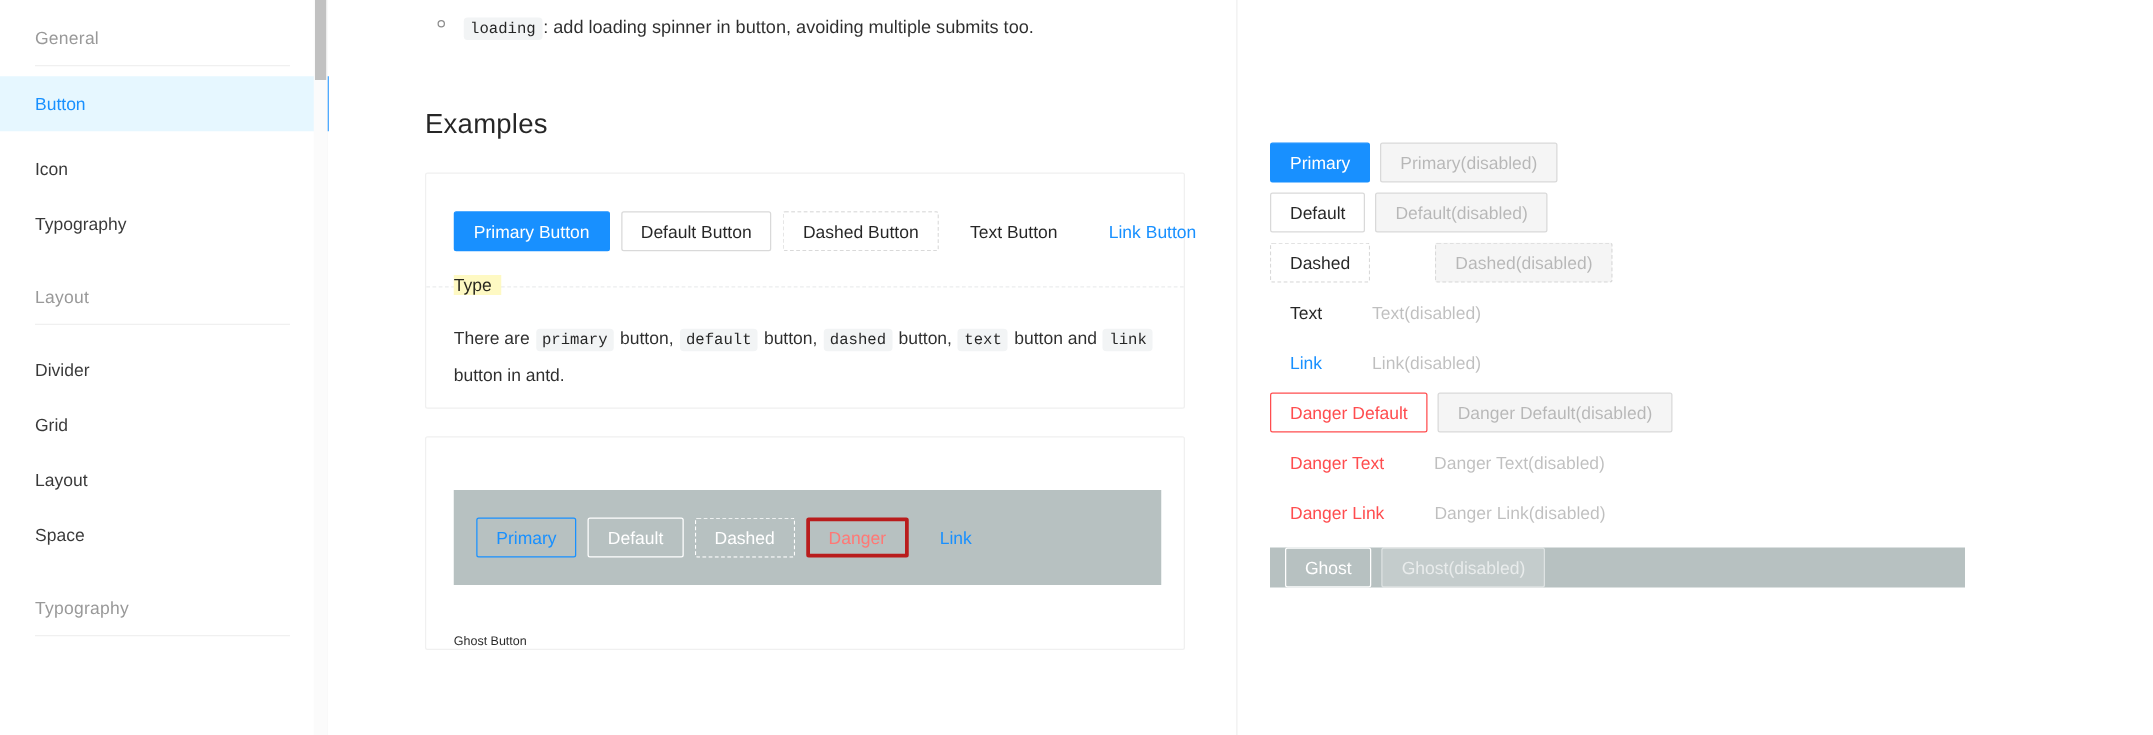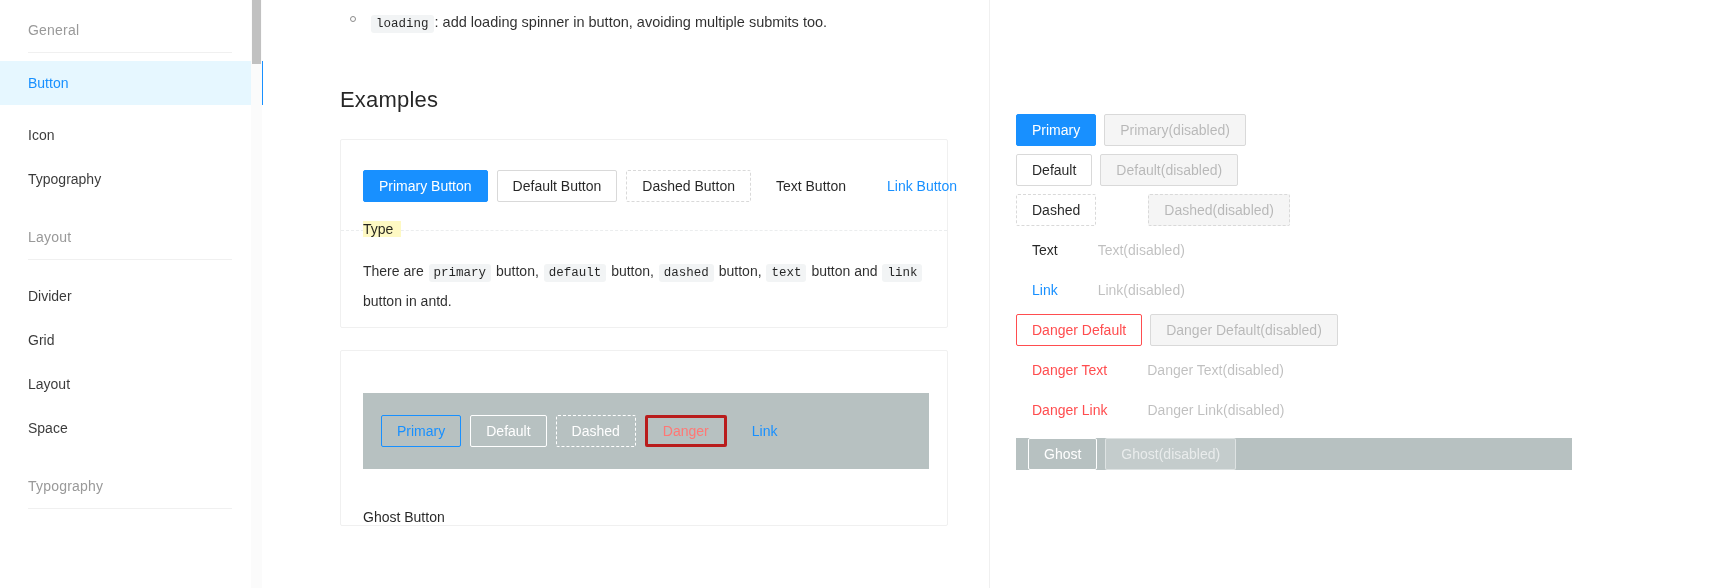--- a/index.html
+++ b/index.html
@@ -141,21 +141,21 @@
     display: flex; align-items: center; gap: 9px;
     width: 566px;
   }
   .btn-ghost-primary { background: transparent; border: 1px solid #1890ff; color: #1890ff; }
   .btn-ghost-default { background: transparent; border: 1px solid #fff; color: #fff; }
   .btn-ghost-dashed  { background: transparent; border: 1px dashed #fff; color: #fff; }
   .btn-ghost-danger  { background: transparent; border: 3px solid #b91c1c; color: #ff7875; }
   .btn-ghost-link    { background: transparent; border-color: transparent; color: #1890ff; }
 
   .card2-label {
-    font-size: 14px; color: rgba(0,0,0,0.85); padding: 18px 0 0 22px;
+    font-size: 10px; color: rgba(0,0,0,0.85); padding: 18px 0 0 22px;
   }
 
   
   .right-panel {
     border-left: 1px solid #f0f0f0;
     margin-left: 14px;
     height: 588px; position: relative;
     padding-top: 110px; padding-left: 26px;
   }
   .pair-row {

